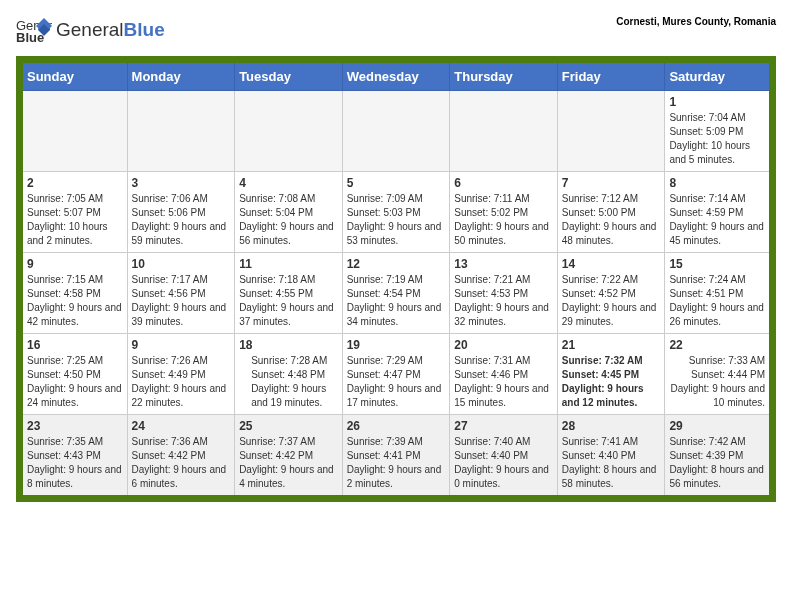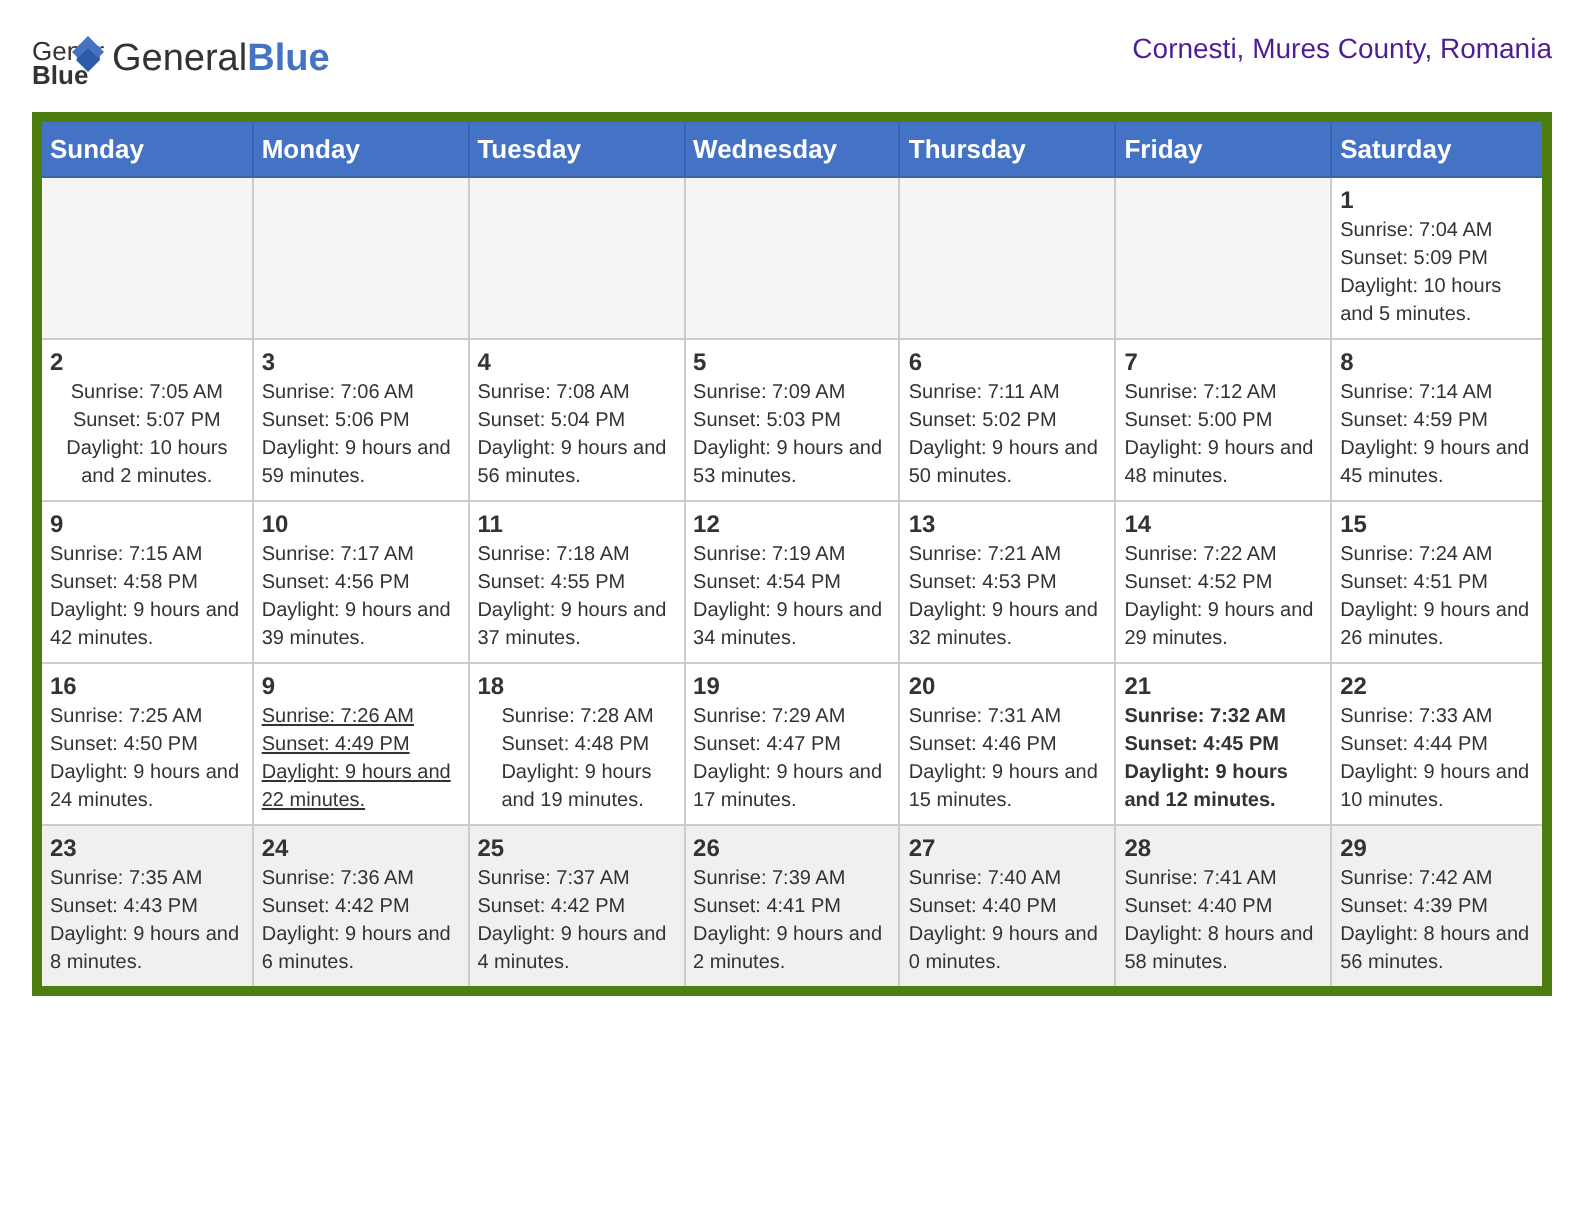--- a/index.html
+++ b/index.html
@@ -27,27 +27,28 @@
     }
     .title-area {
       text-align: right;
     }
     .month-title {
       font-size: 32px;
       font-weight: bold;
       color: #333;
     }
     .location-title {
-      font-size: 14px;
-      color: #4c1d95;
+      font-size: 10px;
+      color: #000000;
+      font-weight: bold;
     }
     .calendar {
       width: 100%;
       border-collapse: collapse;
-      border: 5px solid #4d7c0f;
+      border: 7px solid #4d7c0f;
     }
     .calendar th {
       background: #4472c4;
       color: #fff;
       font-size: 13px;
       font-weight: bold;
       padding: 6px 4px;
       border: 1px solid #3a62ad;
       text-align: left;
     }
@@ -127,21 +128,21 @@
         <td>
           <span class="day-number">1</span>
           <div class="day-info" style="white-space: pre-line;">Sunrise: 7:04 AM
 Sunset: 5:09 PM
 Daylight: 10 hours and 5 minutes.</div>
         </td>
       </tr>
       <tr>
         <td>
           <span class="day-number">2</span>
-          <div class="day-info" style="white-space: pre-line; text-align: center;">Sunrise: 7:05 AM
+          <div class="day-info" style="white-space: pre-line;">Sunrise: 7:05 AM
 Sunset: 5:07 PM
 Daylight: 10 hours and 2 minutes.</div>
         </td>
         <td>
           <span class="day-number">3</span>
           <div class="day-info" style="white-space: pre-line;">Sunrise: 7:06 AM
 Sunset: 5:06 PM
 Daylight: 9 hours and 59 minutes.</div>
         </td>
         <td>
@@ -221,21 +222,21 @@
       </tr>
       <tr>
         <td>
           <span class="day-number">16</span>
           <div class="day-info" style="white-space: pre-line;">Sunrise: 7:25 AM
 Sunset: 4:50 PM
 Daylight: 9 hours and 24 minutes.</div>
         </td>
         <td>
           <span class="day-number">9</span>
-          <div class="day-info" style="white-space: pre-line; text-decoration: underline;">Sunrise: 7:26 AM
+          <div class="day-info" style="white-space: pre-line;">Sunrise: 7:26 AM
 Sunset: 4:49 PM
 Daylight: 9 hours and 22 minutes.</div>
         </td>
         <td>
           <span class="day-number">18</span>
           <div class="day-info" style="white-space: pre-line; margin-left: 12px;">Sunrise: 7:28 AM
 Sunset: 4:48 PM
 Daylight: 9 hours and 19 minutes.</div>
         </td>
         <td>
@@ -251,21 +252,21 @@
 Daylight: 9 hours and 15 minutes.</div>
         </td>
         <td>
           <span class="day-number">21</span>
           <div class="day-info" style="white-space: pre-line; font-weight: bold;">Sunrise: 7:32 AM
 Sunset: 4:45 PM
 Daylight: 9 hours and 12 minutes.</div>
         </td>
         <td>
           <span class="day-number">22</span>
-          <div class="day-info" style="white-space: pre-line;">Sunrise: 7:33 AM
+          <div class="day-info" style="white-space: pre-line; text-align: right;">Sunrise: 7:33 AM
 Sunset: 4:44 PM
 Daylight: 9 hours and 10 minutes.</div>
         </td>
       </tr>
       <tr>
         <td>
           <span class="day-number">23</span>
           <div class="day-info" style="white-space: pre-line;">Sunrise: 7:35 AM
 Sunset: 4:43 PM
 Daylight: 9 hours and 8 minutes.</div>

